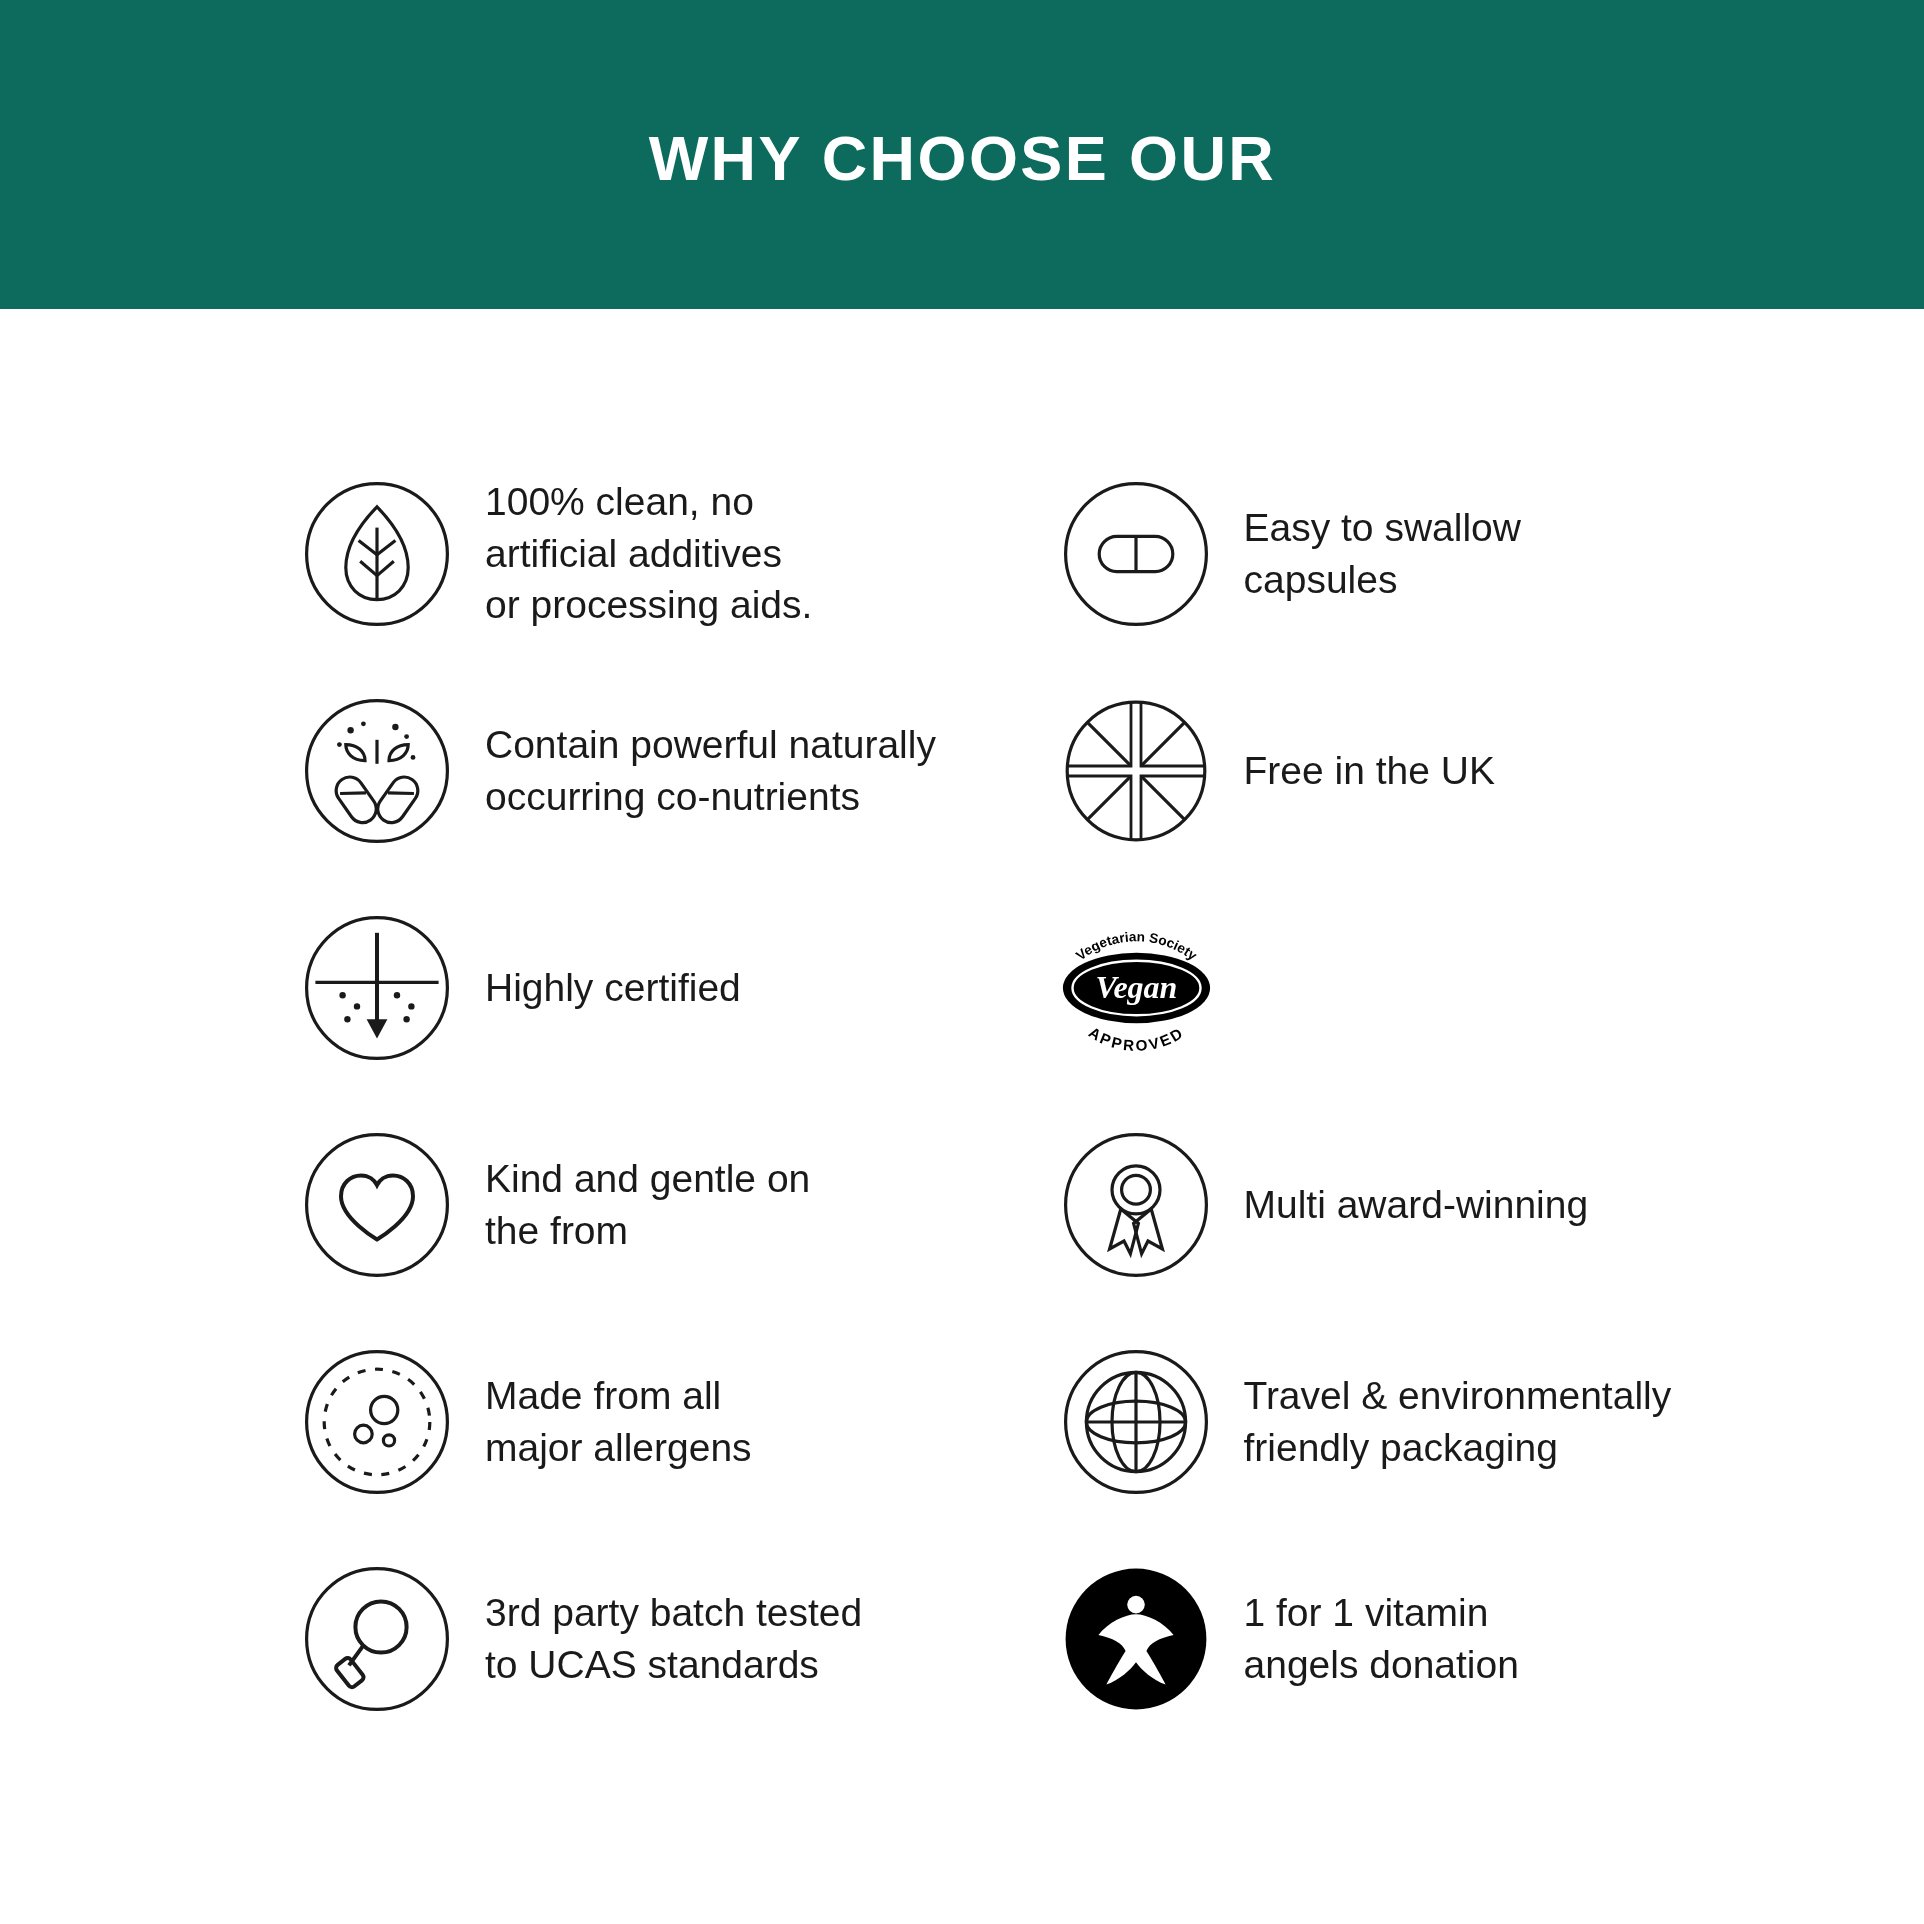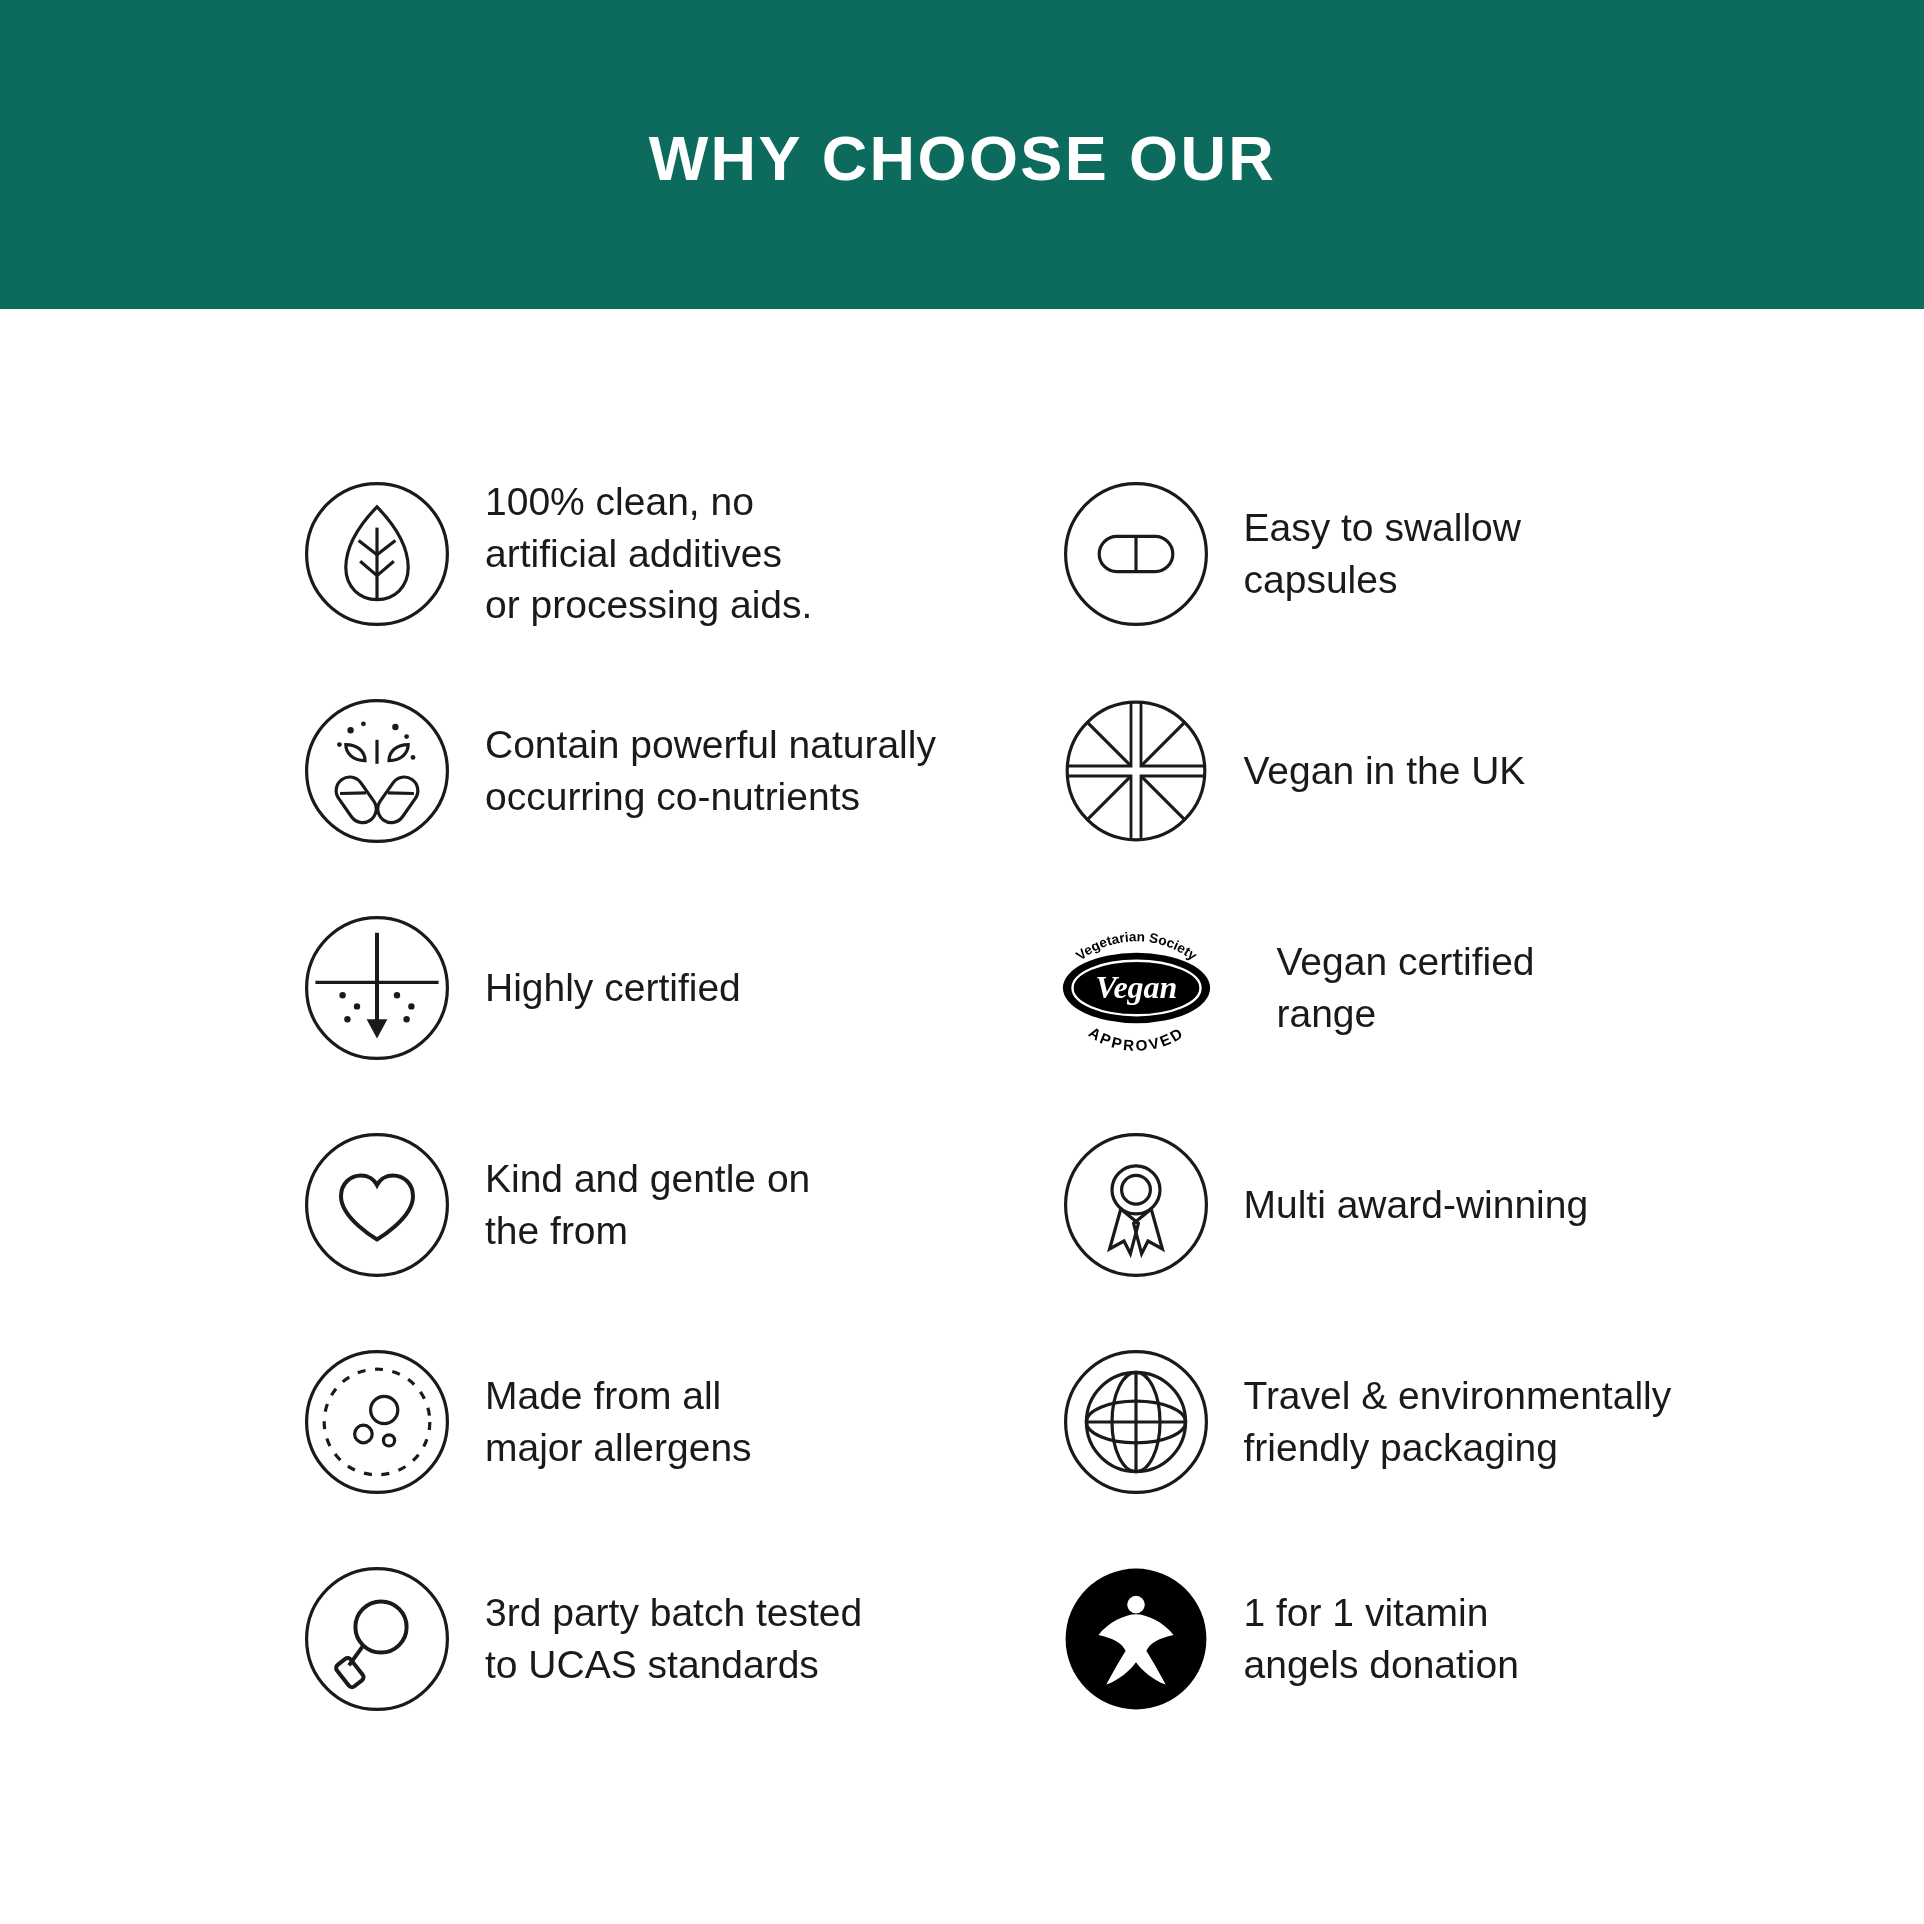--- a/index.html
+++ b/index.html
@@ -226,21 +226,21 @@
             <line x1="95" y1="2" x2="95" y2="188"></line>
             <line x1="2" y1="95" x2="188" y2="95"></line>
             <line x1="95" y1="2" x2="95" y2="188" stroke-width="16"></line>
             <line x1="2" y1="95" x2="188" y2="95" stroke-width="16"></line>
             <line x1="95" y1="2" x2="95" y2="188" stroke="#ffffff" stroke-width="9"></line>
             <line x1="2" y1="95" x2="188" y2="95" stroke="#ffffff" stroke-width="9"></line>
           </g>
           <circle cx="95" cy="95" r="86" fill="none" stroke="#1a1a1a" stroke-width="4"></circle>
         </svg>
       </div>
-      <div class="label">Vegan in the UK</div>
+      <div class="label">Free in the UK</div>
     </div>
 
     <div class="item">
       <div class="vegan-badge">
         <svg width="217" height="160" viewBox="0 0 270 200">
           <defs>
             <path id="arcTop" d="M38 112 A98 82 0 0 1 232 112"></path>
             <path id="arcBottom" d="M44 112 A92 78 0 0 0 226 112"></path>
           </defs>
           <ellipse cx="135" cy="100" rx="92" ry="44" fill="#000000"></ellipse>
@@ -248,22 +248,20 @@
           <text font-family="'Liberation Sans',sans-serif" font-size="17" font-weight="bold" fill="#000000">
             <textPath href="#arcTop" startOffset="50%" text-anchor="middle">Vegetarian Society</textPath>
           </text>
           <text x="135" y="112" text-anchor="middle" font-family="'Liberation Serif',serif" font-style="italic" font-size="40" font-weight="bold" fill="#ffffff">Vegan</text>
           <text x="222" y="86" font-family="'Liberation Sans',sans-serif" font-size="13" fill="#ffffff">®</text>
           <text font-family="'Liberation Sans',sans-serif" font-size="19" font-weight="bold" fill="#000000" letter-spacing="3">
             <textPath href="#arcBottom" startOffset="50%" text-anchor="middle">APPROVED</textPath>
           </text>
         </svg>
       </div>
-      <div class="label">Vegan certified
-range</div>
     </div>
 
     <div class="item">
       <div class="icon-wrap">
         <svg width="152" height="152" viewBox="0 0 190 190">
           <circle cx="95" cy="95" r="88" fill="none" stroke="#1a1a1a" stroke-width="4"></circle>
           <circle cx="95" cy="76" r="30" fill="none" stroke="#1a1a1a" stroke-width="4"></circle>
           <circle cx="95" cy="76" r="18" fill="none" stroke="#1a1a1a" stroke-width="4"></circle>
           <path d="M76 100 L62 150 L80 140 L88 156 L98 118 Z" fill="none" stroke="#1a1a1a" stroke-width="4"></path>
           <path d="M114 100 L128 150 L110 140 L102 156 L92 118 Z" fill="none" stroke="#1a1a1a" stroke-width="4"></path>

